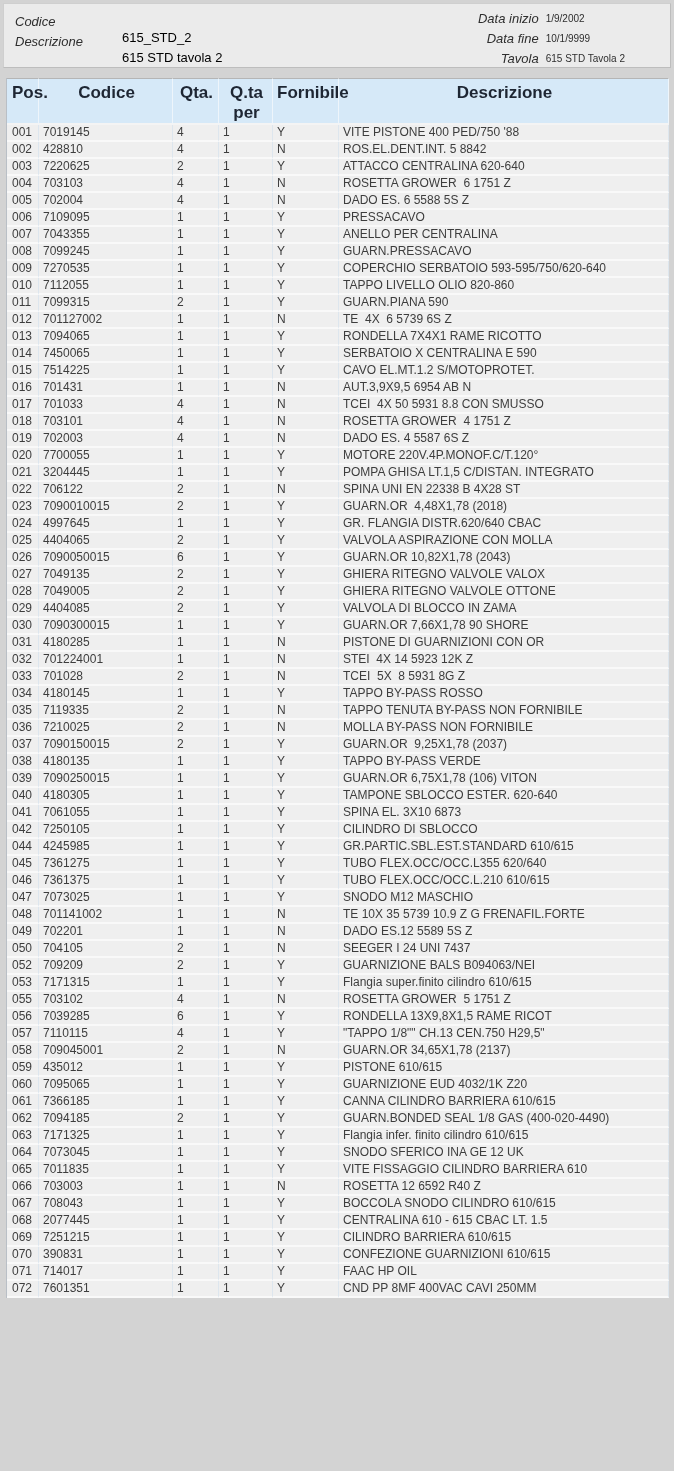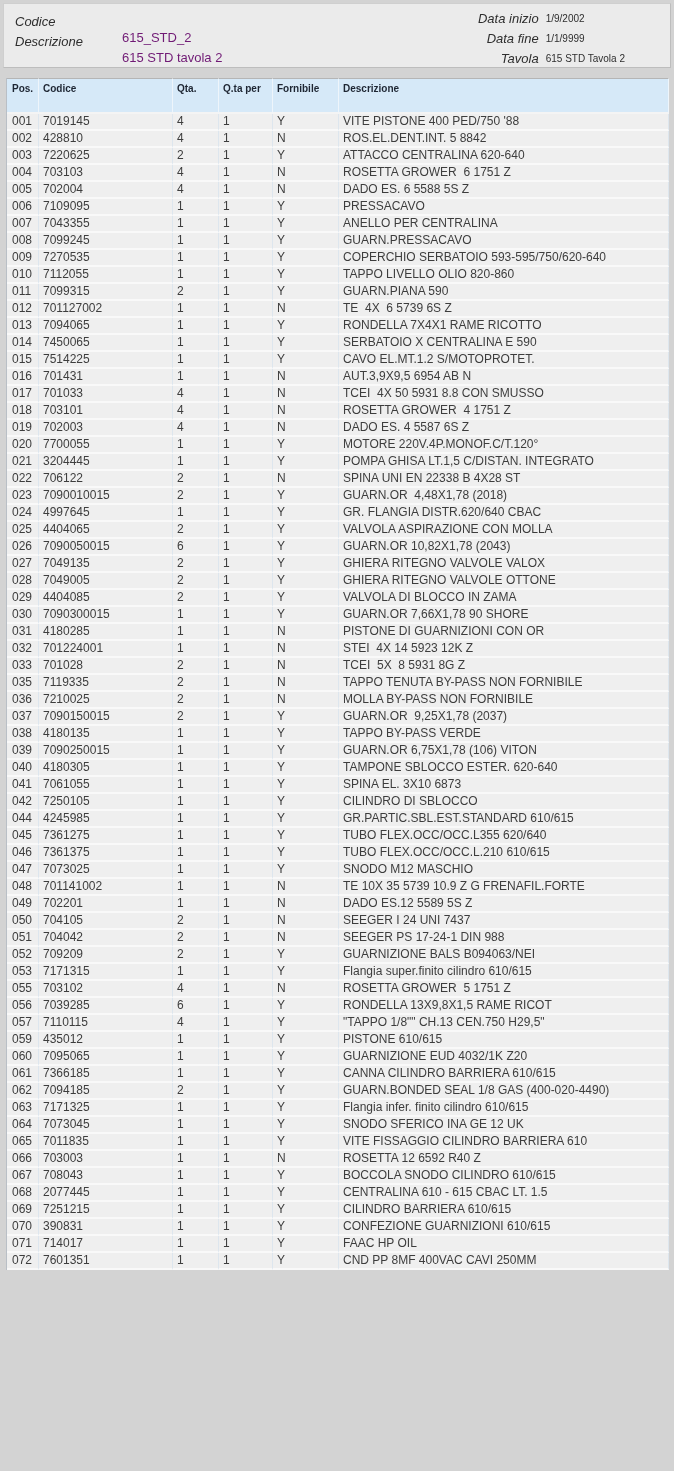--- a/index.html
+++ b/index.html
@@ -34,21 +34,21 @@
     border-top-color: #cfcfcf;
     border-left-color: #cfcfcf;
   }
   .info-left {
     position: absolute; left: 11px; top: 7px;
   }
   .info-left .row { display: flex; height: 20px; align-items: center; }
   .info-left .lbl {
     width: 107px; font-style: italic; font-size: 13px; color: #2e2e2e;
   }
-  .info-left .val { font-size: 13px; color: #701a75; margin-top: 32px; }
+  .info-left .val { font-size: 13px; color: #000000; margin-top: 32px; }
 
   .info-right {
     position: absolute; right: 45px; top: 4px;
   }
   .info-right .row { display: flex; height: 20px; align-items: center; }
   .info-right .lbl {
     width: 145px; text-align: right; font-style: italic;
     font-size: 13px; color: #2e2e2e; padding-right: 7px;
   }
   .info-right .val { font-size: 10px; color: #2e2e2e; white-space: nowrap; }
@@ -58,22 +58,22 @@
     position: absolute; left: 6px; top: 78px; width: 662px;
   }
   table {
     border-collapse: separate; border-spacing: 0;
     table-layout: fixed; width: 662px;
     border-left: 1px solid #b9bfc6;
   }
   th {
     background: var(--thead-bg);
     color: var(--thead-text);
-    font-size: 10px; font-weight: bold;
-    text-align: left; vertical-align: top;
+    font-size: 17px; font-weight: bold;
+    text-align: center; vertical-align: top;
     height: 36px; padding: 4px 2px 0 4px;
     border-right: 1px solid #eef5fb;
     border-top: 1px solid #b5b5b5;
     border-bottom: 2px solid #f4f4f4;
     white-space: normal;
   }
   td {
     background: var(--row-bg);
     color: var(--cell-text);
     font-size: 12px;
@@ -100,21 +100,21 @@
       <span class="val">615 STD tavola 2</span>
     </div>
   </div>
   <div class="info-right">
     <div class="row">
       <span class="lbl">Data inizio</span>
       <span class="val">1/9/2002</span>
     </div>
     <div class="row">
       <span class="lbl">Data fine</span>
-      <span class="val">1/1/9999</span>
+      <span class="val">10/1/9999</span>
     </div>
     <div class="row">
       <span class="lbl">Tavola</span>
       <span class="val">615 STD Tavola 2</span>
     </div>
   </div>
 </div>
 
 <div class="table-wrap">
   <table>
@@ -395,20 +395,28 @@
         </tr>
         <tr>
           <td>033</td>
           <td>701028</td>
           <td>2</td>
           <td>1</td>
           <td>N</td>
           <td class="desc">TCEI  5X  8 5931 8G Z</td>
         </tr>
         <tr>
+          <td>034</td>
+          <td>4180145</td>
+          <td>1</td>
+          <td>1</td>
+          <td>Y</td>
+          <td class="desc">TAPPO BY-PASS ROSSO</td>
+        </tr>
+        <tr>
           <td>035</td>
           <td>7119335</td>
           <td>2</td>
           <td>1</td>
           <td>N</td>
           <td class="desc">TAPPO TENUTA BY-PASS NON FORNIBILE</td>
         </tr>
         <tr>
           <td>036</td>
           <td>7210025</td>
@@ -513,28 +521,20 @@
           <td>N</td>
           <td class="desc">DADO ES.12 5589 5S Z</td>
         </tr>
         <tr>
           <td>050</td>
           <td>704105</td>
           <td>2</td>
           <td>1</td>
           <td>N</td>
           <td class="desc">SEEGER I 24 UNI 7437</td>
-        </tr>
-        <tr>
-          <td>051</td>
-          <td>704042</td>
-          <td>2</td>
-          <td>1</td>
-          <td>N</td>
-          <td class="desc">SEEGER PS 17-24-1 DIN 988</td>
         </tr>
         <tr>
           <td>052</td>
           <td>709209</td>
           <td>2</td>
           <td>1</td>
           <td>Y</td>
           <td class="desc">GUARNIZIONE BALS B094063/NEI</td>
         </tr>
         <tr>
@@ -561,20 +561,28 @@
           <td>Y</td>
           <td class="desc">RONDELLA 13X9,8X1,5 RAME RICOT</td>
         </tr>
         <tr>
           <td>057</td>
           <td>7110115</td>
           <td>4</td>
           <td>1</td>
           <td>Y</td>
           <td class="desc">"TAPPO 1/8"" CH.13 CEN.750 H29,5"</td>
+        </tr>
+        <tr>
+          <td>058</td>
+          <td>709045001</td>
+          <td>2</td>
+          <td>1</td>
+          <td>N</td>
+          <td class="desc">GUARN.OR 34,65X1,78 (2137)</td>
         </tr>
         <tr>
           <td>059</td>
           <td>435012</td>
           <td>1</td>
           <td>1</td>
           <td>Y</td>
           <td class="desc">PISTONE 610/615</td>
         </tr>
         <tr>

